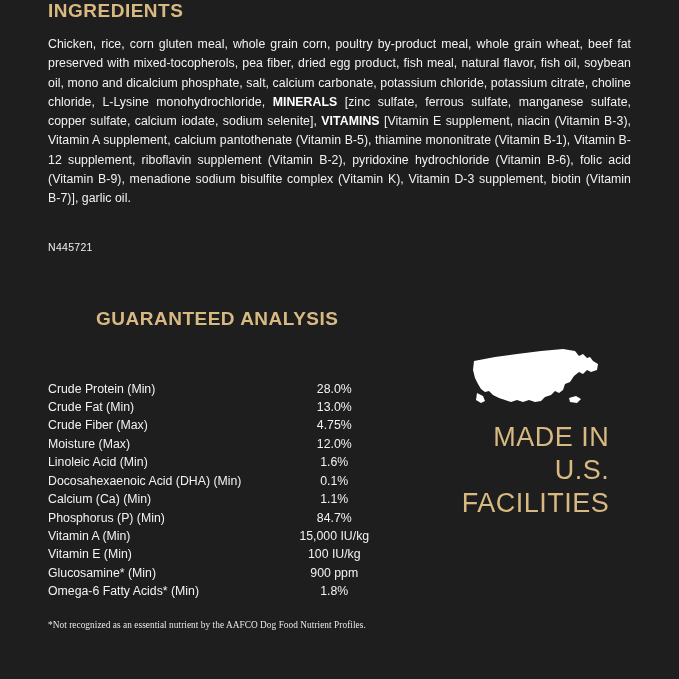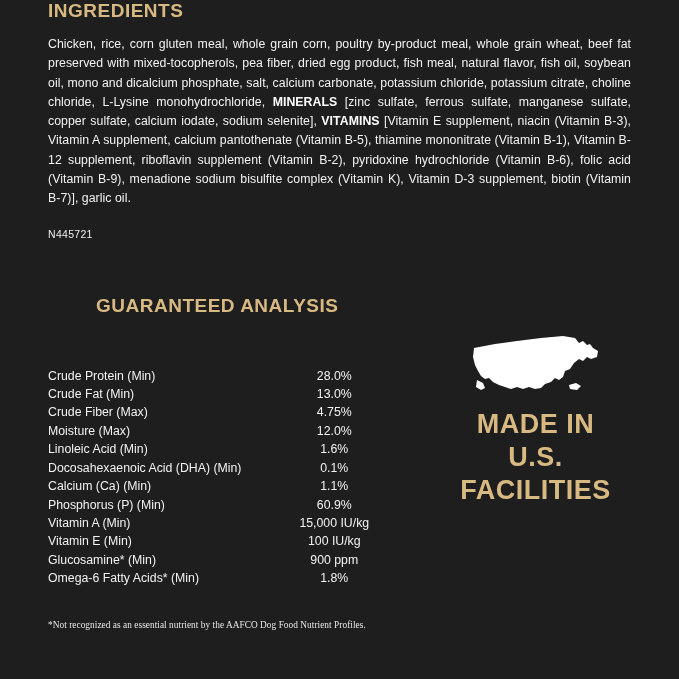--- a/index.html
+++ b/index.html
@@ -38,21 +38,21 @@
     color: #f2f2f2;
     text-align: justify;
     width: 583px;
     letter-spacing: 0.05px;
   }
   .ingredients-body b {
     font-weight: bold;
     color: #ffffff;
   }
   .code {
-    margin-top: 19px;
+    margin-top: 32px;
     font-size: 10.5px;
     color: #efefef;
     letter-spacing: 0.3px;
   }
   #analysis-title {
     margin-top: 55px;
     margin-left: 48px;
   }
   .analysis-wrap {
     display: flex;
@@ -82,24 +82,24 @@
     flex-direction: column;
     align-items: center;
     width: 165px;
   }
   .usa-map {
     display: block;
   }
   .made-in {
     color: #d8b981;
     font-size: 27px;
-    font-weight: bold;
+    font-weight: normal;
     letter-spacing: 0.5px;
     line-height: 33px;
-    text-align: center;
+    text-align: right;
     margin-top: 11px;
   }
   .made-in div { white-space: nowrap; }
   .footnote {
     position: absolute;
     left: 48px;
     top: 620px;
     font-size: 9.3px;
     color: #e8e8e8;
     letter-spacing: 0.05px;
@@ -145,21 +145,21 @@
         <tr>
           <td>Docosahexaenoic Acid (DHA) (Min)</td>
           <td class="value">0.1%</td>
         </tr>
         <tr>
           <td>Calcium (Ca) (Min)</td>
           <td class="value">1.1%</td>
         </tr>
         <tr>
           <td>Phosphorus (P) (Min)</td>
-          <td class="value">60.9%</td>
+          <td class="value">84.7%</td>
         </tr>
         <tr>
           <td>Vitamin A (Min)</td>
           <td class="value">15,000 IU/kg</td>
         </tr>
         <tr>
           <td>Vitamin E (Min)</td>
           <td class="value">100 IU/kg</td>
         </tr>
         <tr>

